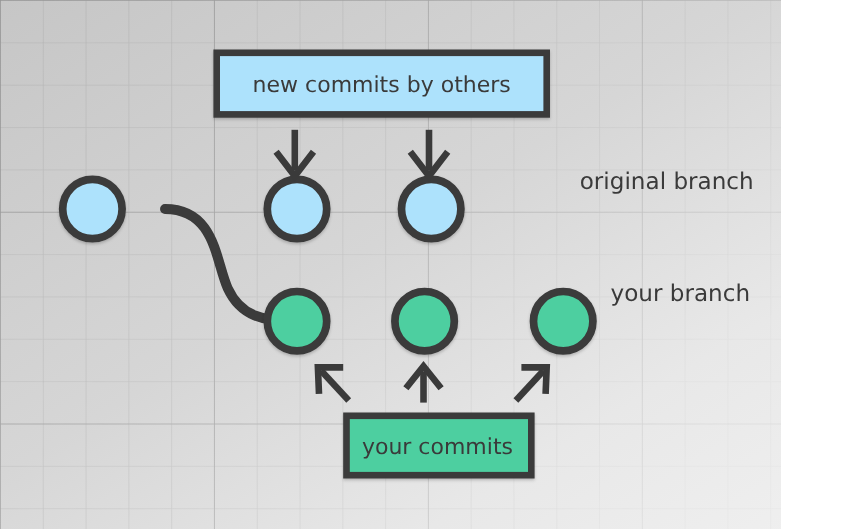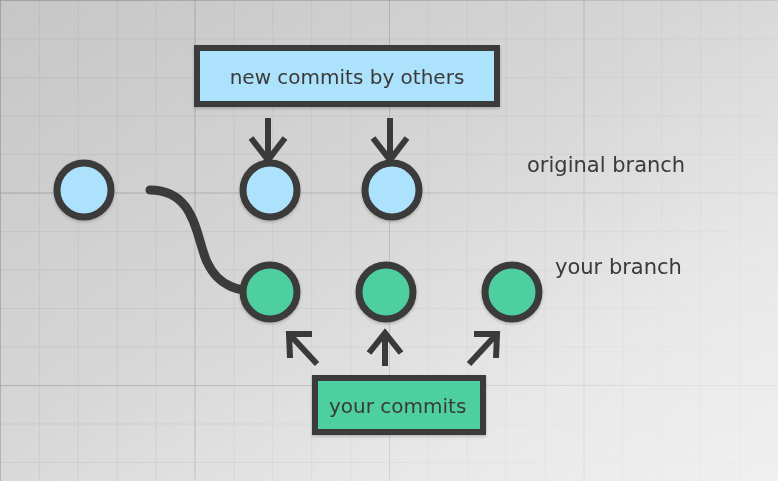--- a/index.html
+++ b/index.html
@@ -2,21 +2,21 @@
 <html><head>
 <meta charset="utf-8">
 <style>
   html, body {
     margin: 0;
     padding: 0;
     background: #ffffff;
   }
   #canvas {
     position: relative;
-    width: 778px;
+    width: 710px;
     height: 481px;
     overflow: hidden;
     font-family: "DejaVu Sans", sans-serif;
   }
   #diagram-svg {
     position: absolute;
     top: 0;
     left: 0;
     width: 778px;
     height: 481px;

